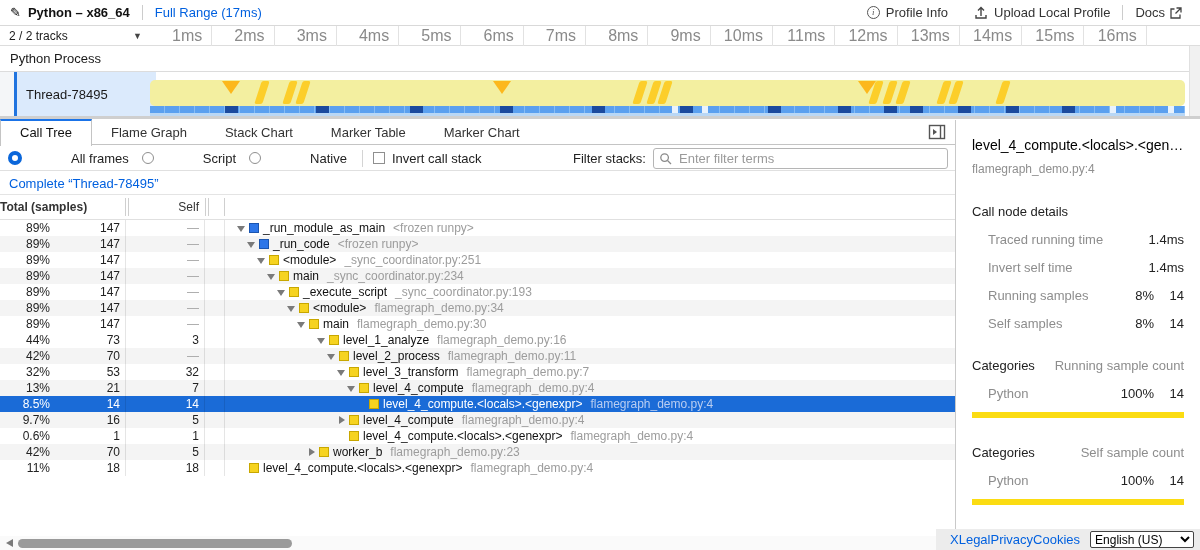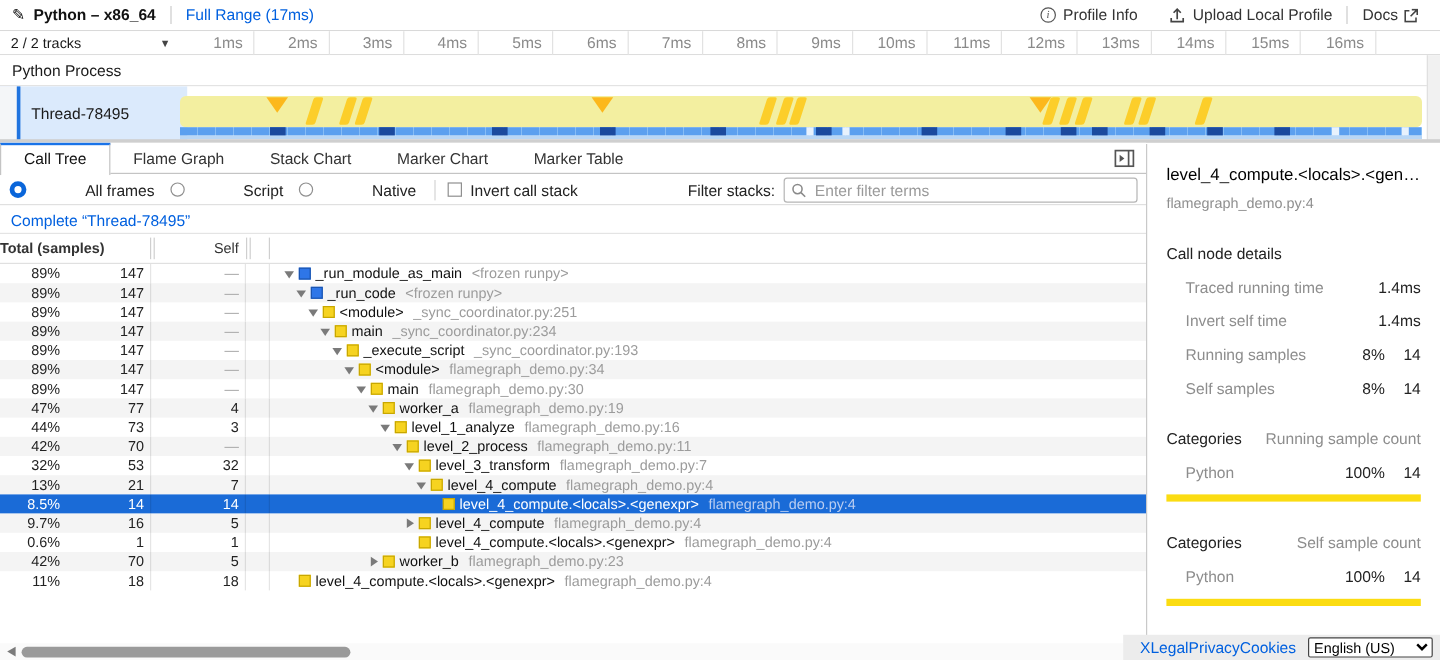--- a/index.html
+++ b/index.html
@@ -32,21 +32,21 @@
   
   #ruler { position:absolute; top:26px; left:0; width:1200px; height:20px; background:#fff; border-bottom:1px solid #ddd; }
   #tracks-btn {
     position:absolute; left:0; top:0; width:150px; height:20px; display:flex; align-items:center;
     font-size:12px; color:#1a1a1a; padding-left:9px; cursor:pointer;
   }
   #tracks-btn .caret { margin-left:auto; margin-right:8px; font-size:9px; color:#444; }
   #ruler-ticks { position:absolute; left:150px; top:0; height:20px; display:flex; }
   .tick {
     width:62.3px; height:20px; line-height:20px; text-align:right; padding-right:9px;
-    font-size:13px; color:#8a8a8a; border-right:1px solid #e2e2e2;
+    font-size:16px; color:#8a8a8a; border-right:1px solid #e2e2e2;
   }
 
   
   #process-row { position:absolute; top:46px; left:0; width:1200px; height:26px; background:#fff; border-bottom:1px solid #dcdcdc; }
   #process-row .lbl { position:absolute; left:10px; top:0; line-height:25px; font-size:13px; color:#1a1a1a; }
   #thread-row { position:absolute; top:72px; left:0; width:1200px; height:46px; background:#fff; }
   #thread-label {
     position:absolute; left:0; top:0; width:156px; height:46px; background:#dbeafc; cursor:pointer;
   }
   #thread-label .gutter { position:absolute; left:0; top:0; width:14px; height:46px; background:#f4f6f8; }
@@ -272,22 +272,22 @@
     </div>
 </div>
 <div id="tracks-vscroll"></div>
 <div id="tracks-bottom"></div>
 
 <div id="tabbar">
   <div id="tabs">
       <div class="tab selected">Call Tree</div>
       <div class="tab">Flame Graph</div>
       <div class="tab">Stack Chart</div>
+      <div class="tab">Marker Table</div>
       <div class="tab">Marker Chart</div>
-      <div class="tab">Marker Table</div>
     </div>
   <div id="sidebar-toggle">
     <svg width="20" height="16" viewBox="0 0 20 16">
       <rect x="2.5" y="1.5" width="15" height="13" fill="none" stroke="#555" stroke-width="1.4"></rect>
       <line x1="13.5" y1="1.5" x2="13.5" y2="14.5" stroke="#555" stroke-width="1.4"></line>
       <path d="M6 5 L10 8 L6 11 Z" fill="#555"></path>
     </svg>
   </div>
 </div>
 
@@ -426,34 +426,20 @@
       <span class="c-tot">147</span>
       <span class="c-self gray">—</span>
       <span class="rowline rl1"></span>
       <span class="rowline rl2"></span>
       <span class="rowline rl3"></span>
       <span class="c-tree" style="padding-left: 70px;">
         <span class="tw open"></span>
         <span class="sq py"></span>
         <span class="fn">main</span>
         <span class="file">flamegraph_demo.py:30</span>
-      </span>
-    </div>
-    <div class="row odd">
-      <span class="c-pct">47%</span>
-      <span class="c-tot">77</span>
-      <span class="c-self">4</span>
-      <span class="rowline rl1"></span>
-      <span class="rowline rl2"></span>
-      <span class="rowline rl3"></span>
-      <span class="c-tree" style="padding-left: 80px;">
-        <span class="tw open"></span>
-        <span class="sq py"></span>
-        <span class="fn">worker_a</span>
-        <span class="file">flamegraph_demo.py:19</span>
       </span>
     </div>
     <div class="row">
       <span class="c-pct">44%</span>
       <span class="c-tot">73</span>
       <span class="c-self">3</span>
       <span class="rowline rl1"></span>
       <span class="rowline rl2"></span>
       <span class="rowline rl3"></span>
       <span class="c-tree" style="padding-left: 90px;">

